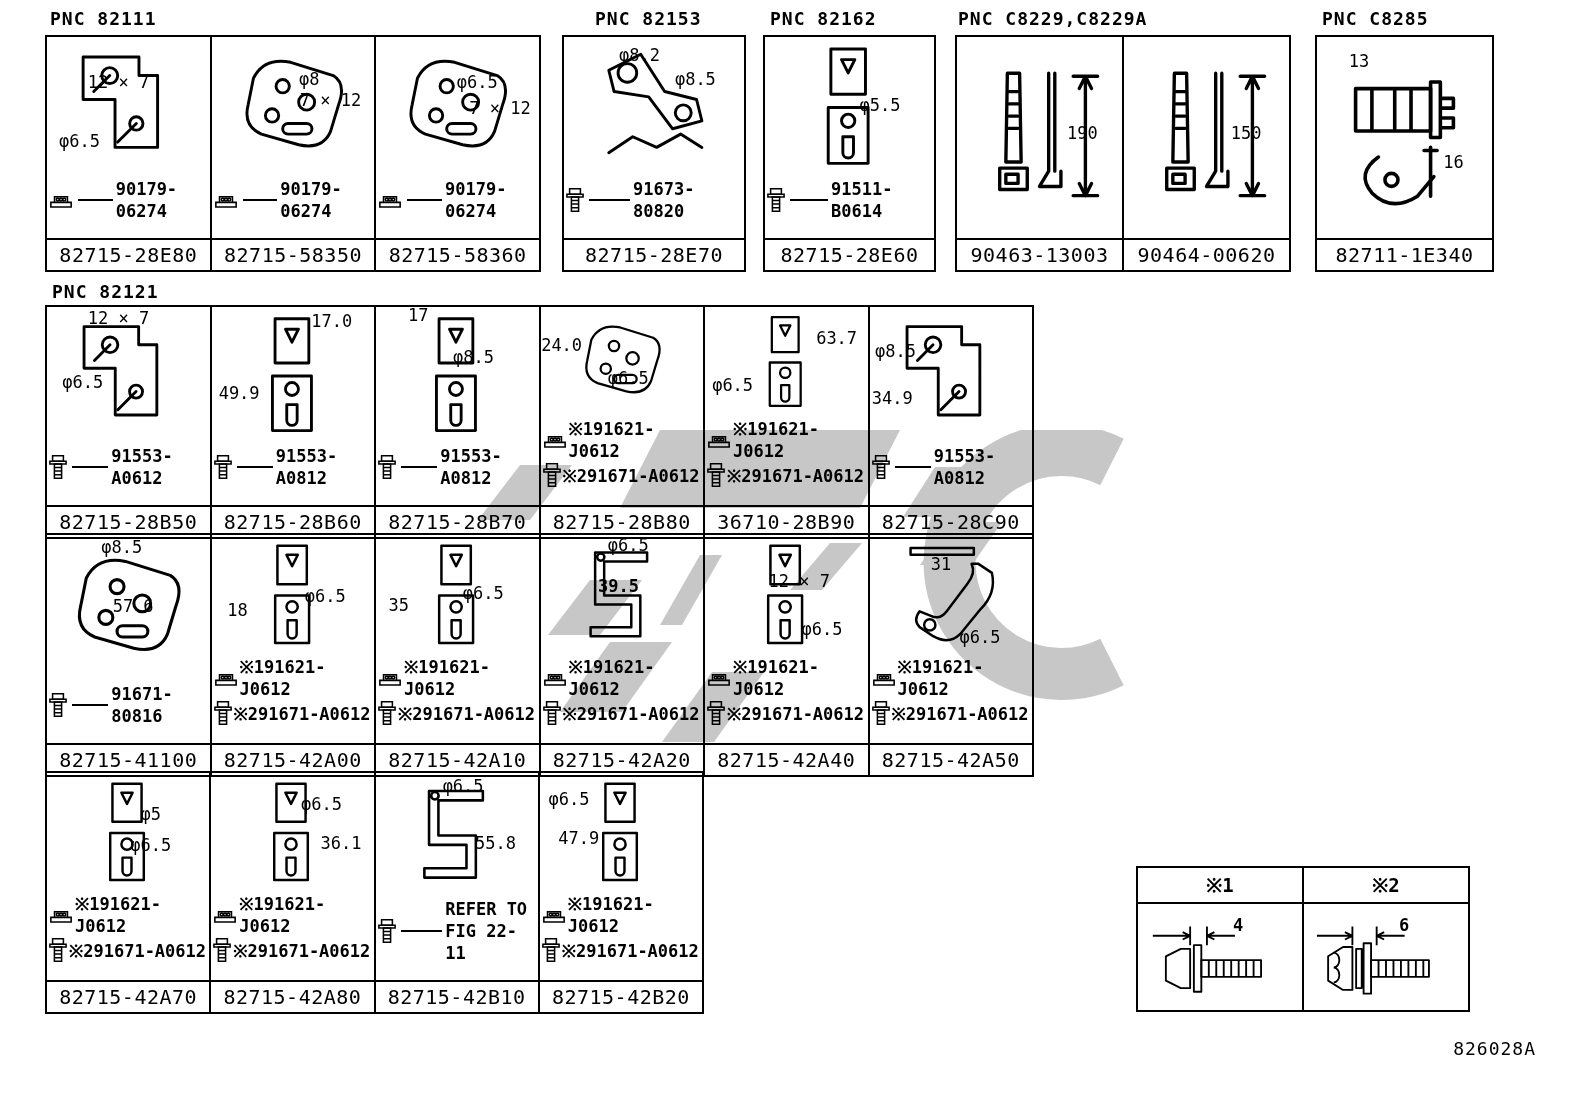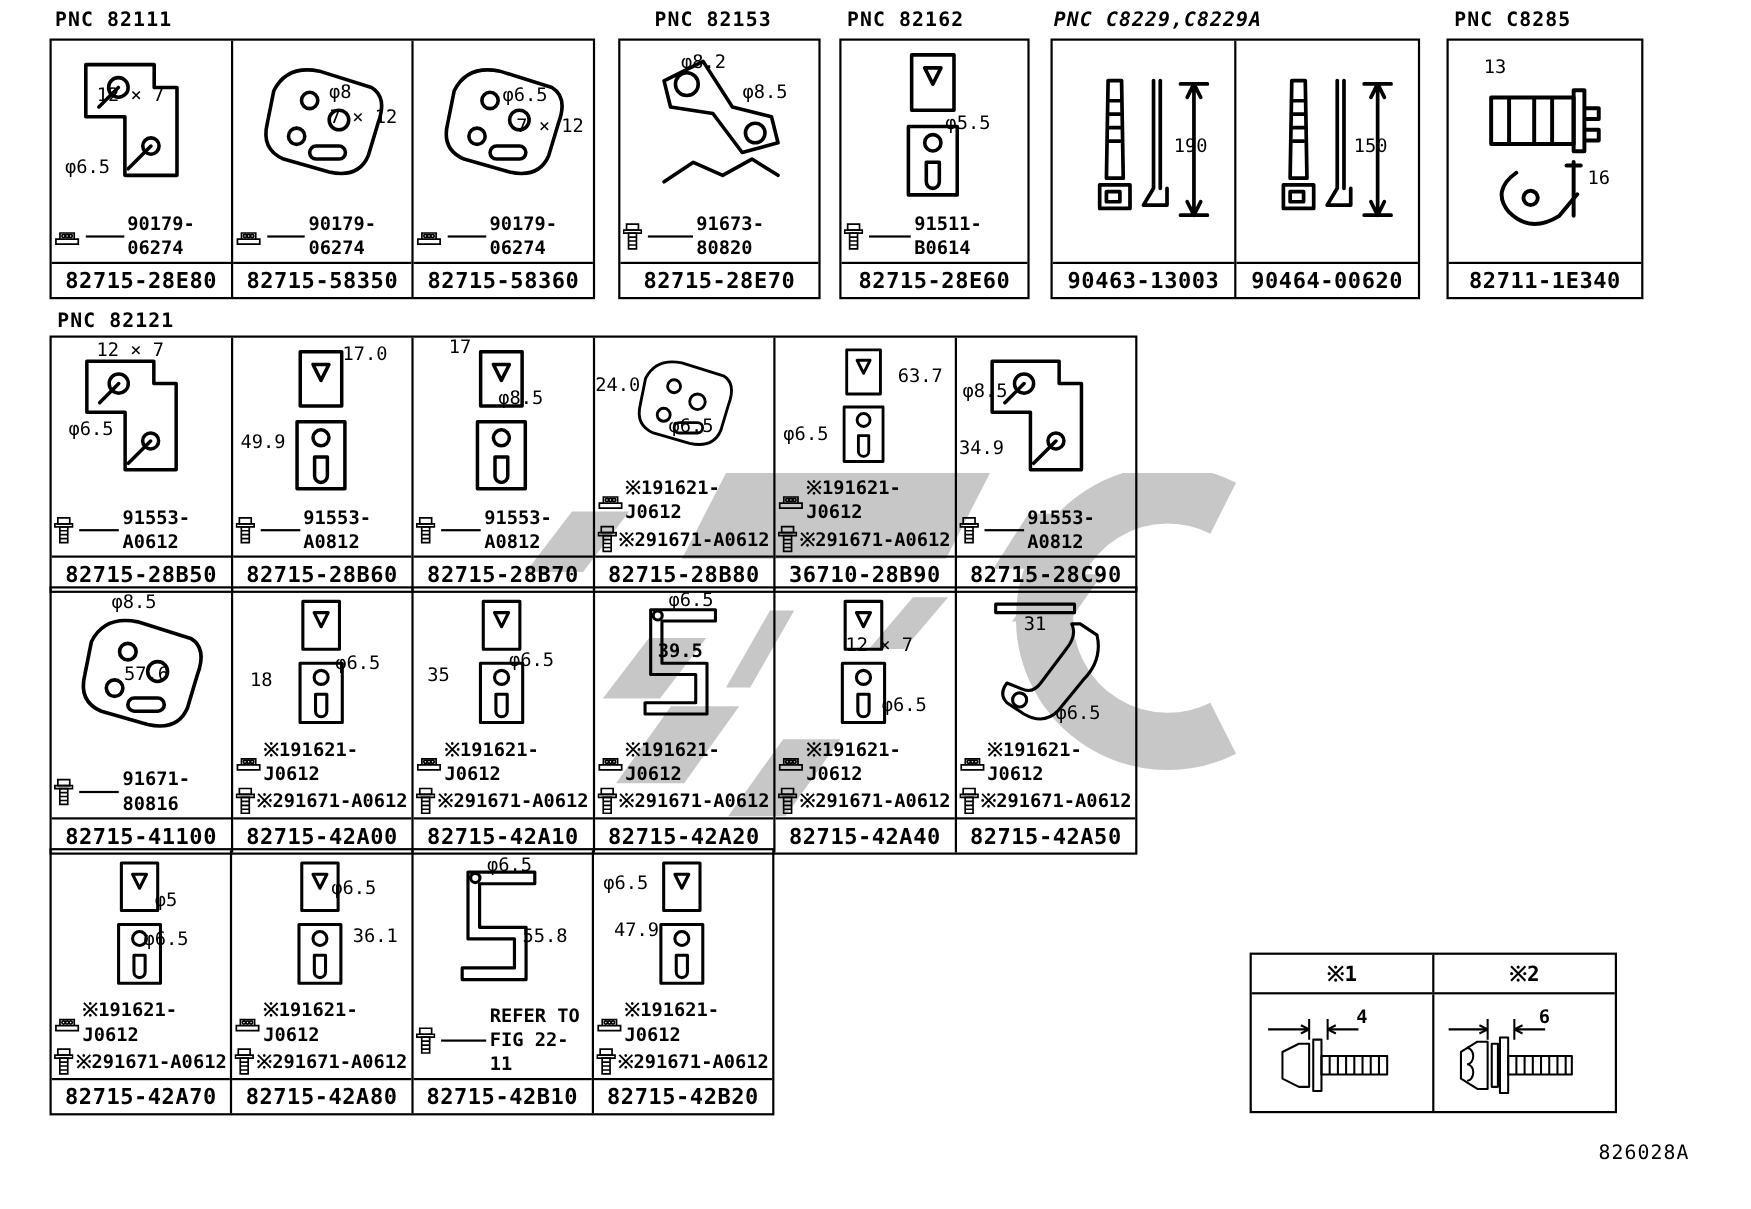--- a/index.html
+++ b/index.html
@@ -7,27 +7,27 @@
           font-family:"DejaVu Sans Mono",monospace;color:#000;overflow:hidden;}
   .wm{position:absolute;left:460px;top:430px;z-index:1;}
   .pnc{position:absolute;font-size:18px;font-weight:bold;letter-spacing:1px;z-index:3;white-space:nowrap;}
   .group{position:absolute;border:2px solid #000;display:flex;z-index:2;background:transparent;}
   .cell{flex:1 1 0;display:flex;flex-direction:column;border-right:2px solid #000;min-width:0;position:relative;}
   .cell:last-child{border-right:none;}
   .draw{flex:1 1 auto;position:relative;}
   .draw svg.sk{position:absolute;left:6px;top:4px;width:calc(100% - 12px);height:calc(100% - 8px);
                stroke:#000;fill:none;stroke-width:2.2;stroke-linejoin:round;stroke-linecap:round;}
   .dim{position:absolute;font-size:17px;white-space:nowrap;transform:translate(-50%,-50%);z-index:4;}
-  .fast{display:flex;flex-direction:column;justify-content:flex-end;padding:0 1px 1px 2px;}
+  .fast{display:flex;flex-direction:column;justify-content:flex-end;padding:0 1px 16px 2px;}
   .fline{display:flex;align-items:center;min-height:27px;font-weight:bold;font-size:17px;white-space:nowrap;}
   .fline .flabel{white-space:pre-line;line-height:22px;}
   .fic{flex:0 0 auto;margin-right:2px;stroke:#000;fill:none;stroke-width:1.7;}
   .fdash{flex:0 1 42px;min-width:8px;height:2px;background:#000;margin:0 3px;}
   .part{flex:0 0 30px;border-top:2px solid #000;display:flex;align-items:center;justify-content:center;
-        font-weight:bold;font-size:20px;letter-spacing:0.5px;white-space:nowrap;}
+        font-weight:normal;font-size:20px;letter-spacing:0.5px;white-space:nowrap;}
   .legend{position:absolute;border:2px solid #000;display:flex;flex-direction:column;z-index:2;background:transparent;}
   .lg-head{flex:0 0 34px;display:flex;border-bottom:2px solid #000;}
   .lg-hcell{flex:1;display:flex;align-items:center;justify-content:center;font-weight:bold;font-size:19px;border-right:2px solid #000;}
   .lg-hcell:last-child{border-right:none;}
   .lg-body{flex:1;display:flex;}
   .lg-bcell{flex:1;position:relative;border-right:2px solid #000;}
   .lg-bcell:last-child{border-right:none;}
   .lg-bcell svg{position:absolute;left:50%;top:54%;transform:translate(-50%,-50%);
                 stroke:#000;fill:none;stroke-width:2;stroke-linejoin:round;}
   .lg-dim{position:absolute;left:61%;top:20%;font-size:17px;font-weight:bold;transform:translate(-50%,-50%);}
@@ -253,21 +253,21 @@
             <svg class="fic" width="18" height="27" viewBox="0 0 20 30">
               <use href="#ic-bolt"></use>
             </svg>
             <span class="fdash"></span>
             <span class="flabel">91511-B0614</span>
           </div>
         </div>
         <div class="part">82715-28E60</div>
       </div>
     </div>
-    <div class="pnc" style="left: 958px; top: 8px; font-style: italic;">PNC C8229,C8229A</div>
+    <div class="pnc" style="left: 958px; top: 8px;">PNC C8229,C8229A</div>
     <div class="group" style="left: 955px; top: 35px; width: 332px; height: 233px;">
       <div class="cell">
         <div class="draw">
           <svg class="sk" viewBox="0 0 100 100" preserveAspectRatio="xMidYMid meet">
             <use href="#sk-tie"></use>
           </svg>
           <span class="dim" style="left: 76%; top: 48%;">190</span>
         </div>
         <div class="part">90463-13003</div>
       </div>

